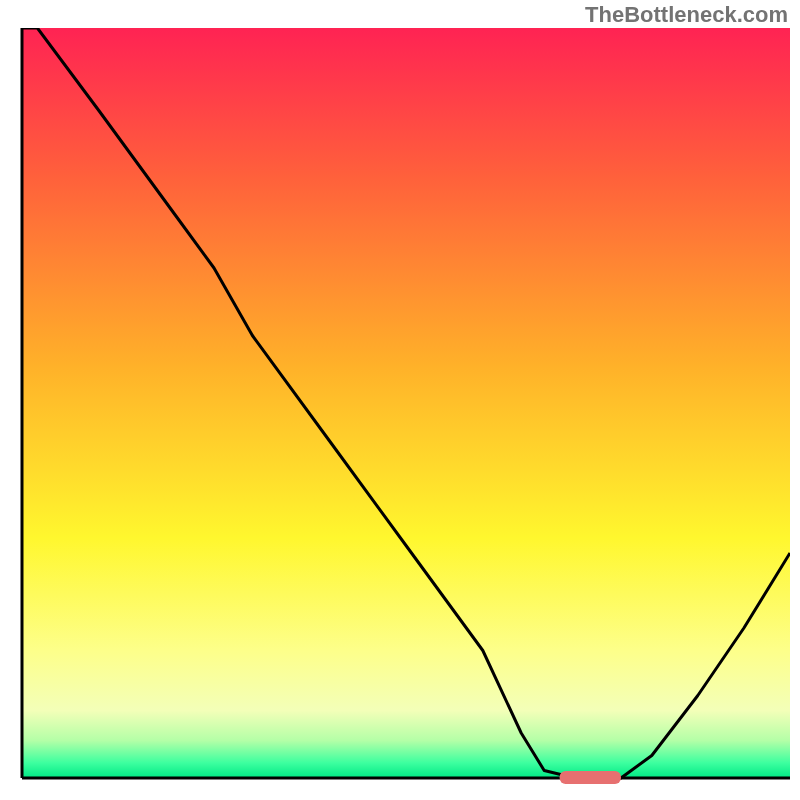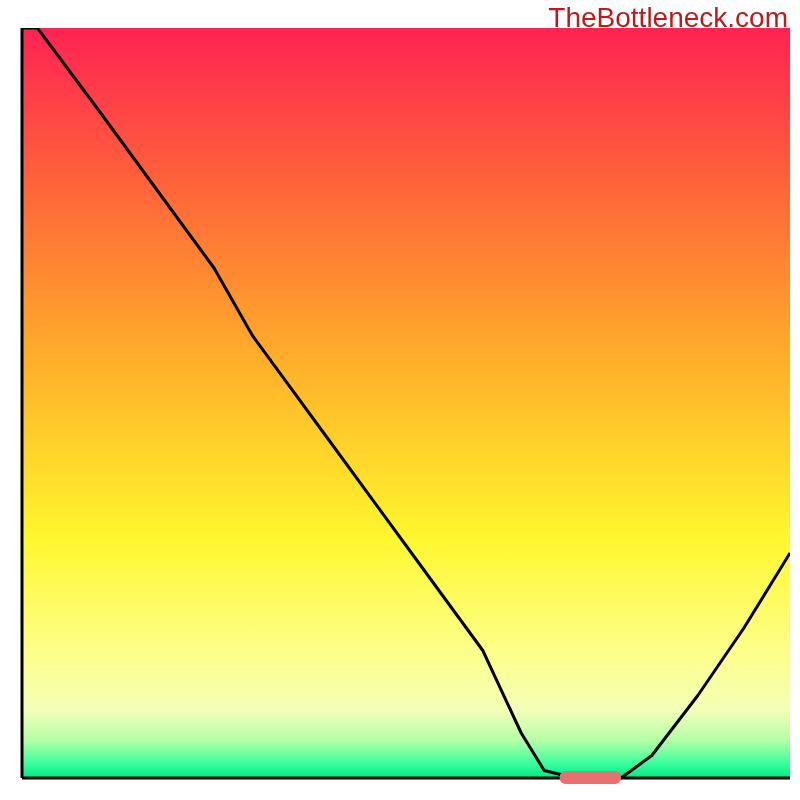--- a/index.html
+++ b/index.html
@@ -8,23 +8,23 @@
     width: 800px;
     height: 800px;
     background: #ffffff;
     font-family: Arial, Helvetica, sans-serif;
     position: relative;
   }
   .watermark {
     position: absolute;
     top: 2px;
     right: 12px;
-    font-size: 28px;
-    font-weight: normal;
-    color: #b91c1c;
+    font-size: 22px;
+    font-weight: bold;
+    color: #737373;
     z-index: 10;
   }
   .chart-area {
     position: absolute;
     left: 10px;
     top: 28px;
     width: 780px;
     height: 762px;
   }
   svg {

